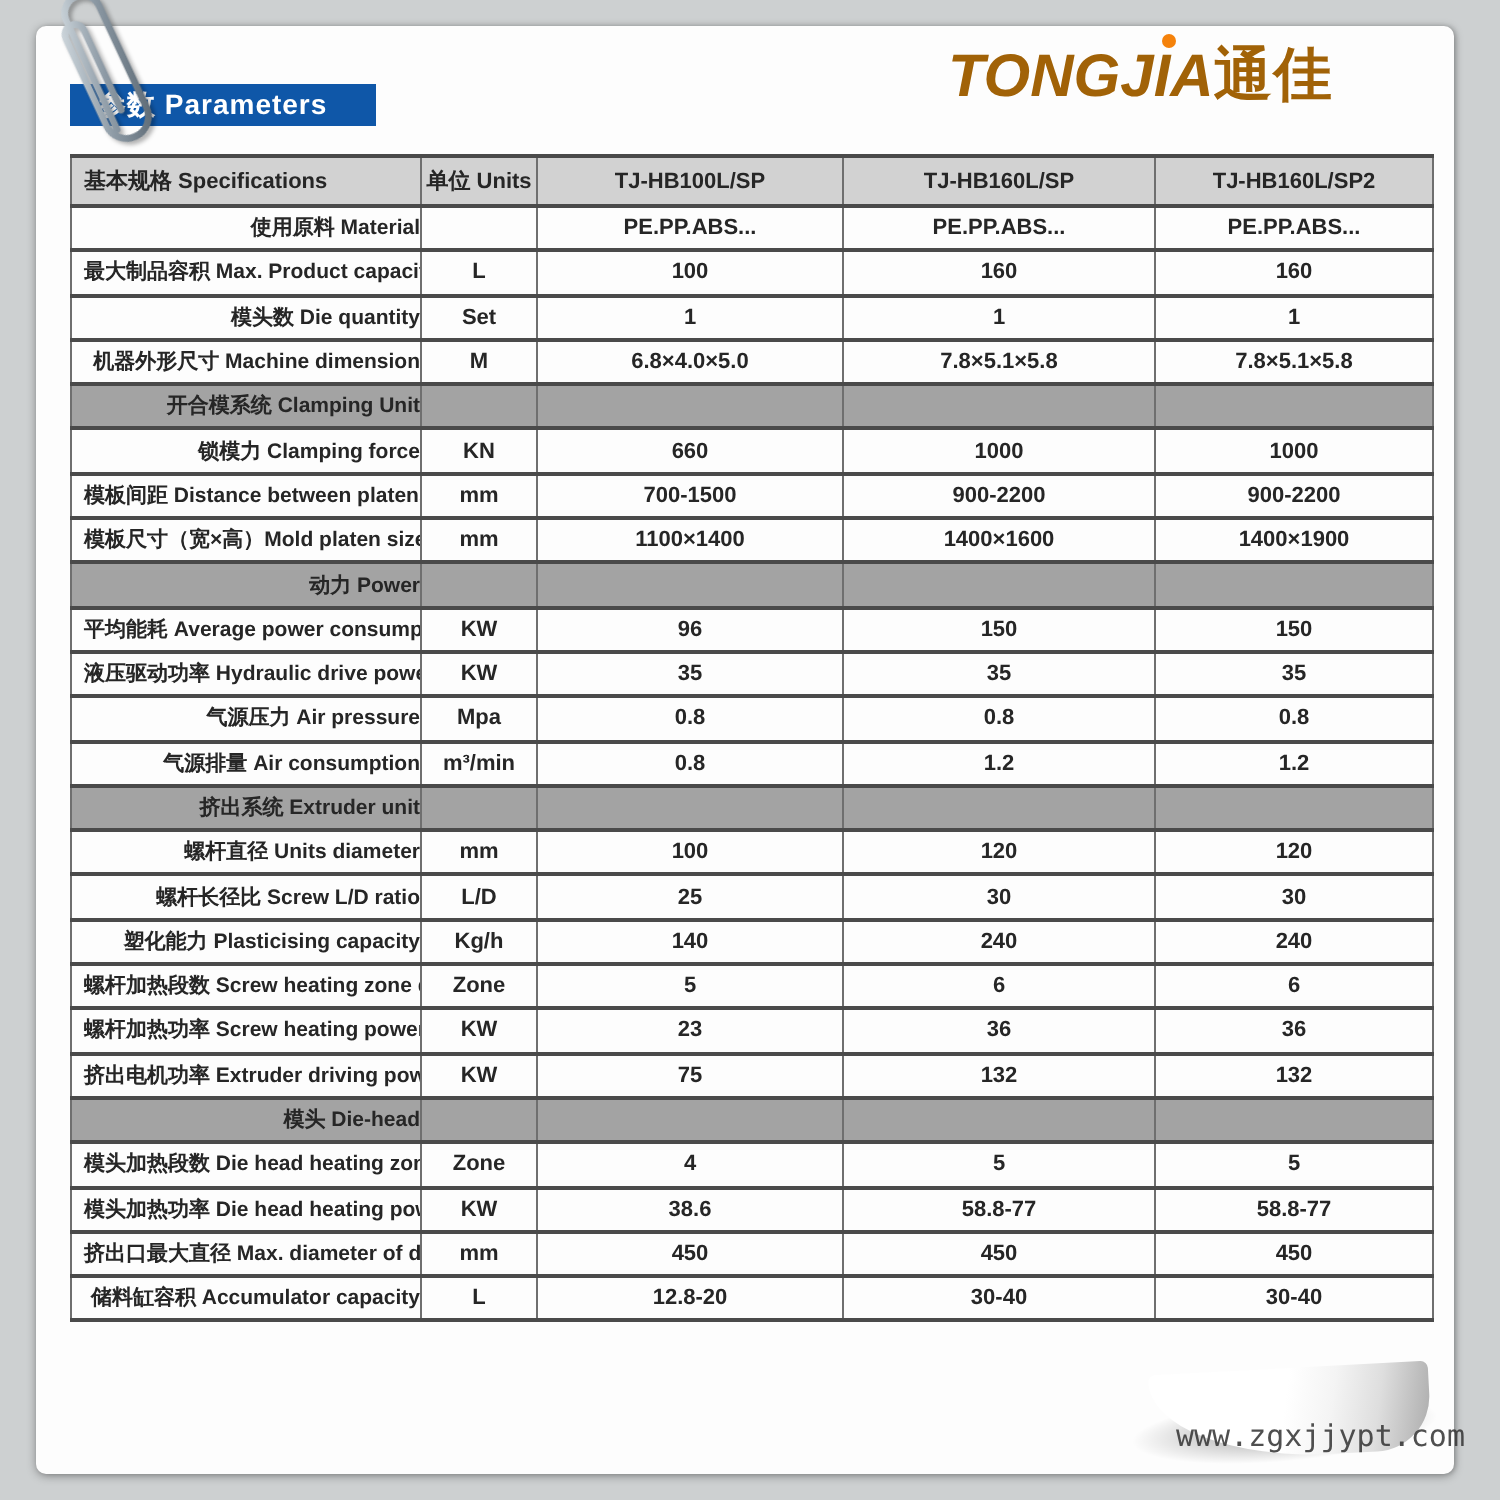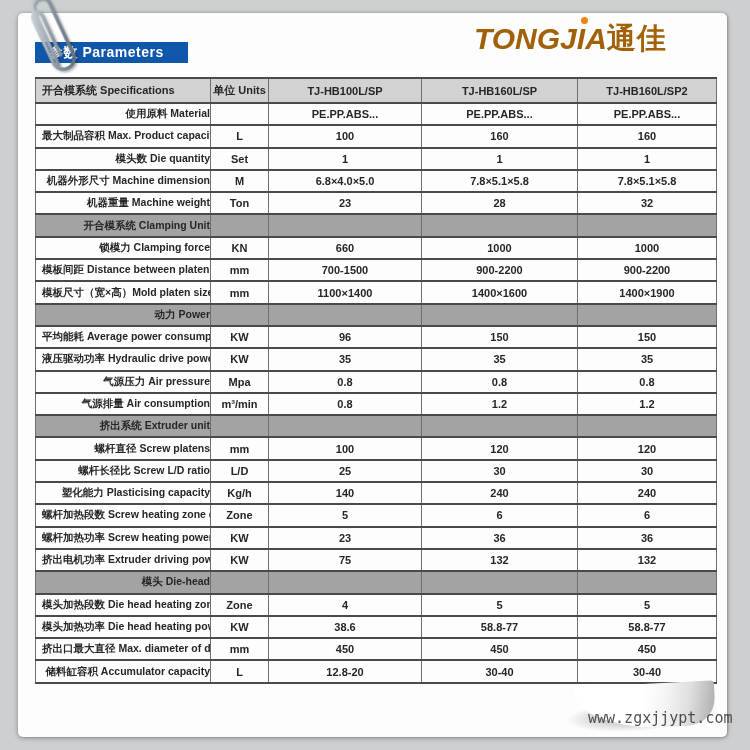--- a/index.html
+++ b/index.html
@@ -86,21 +86,21 @@
   <table class="spec-table">
     <colgroup>
       <col style="width:175px">
         <col style="width:58px">
       <col style="width:153px">
         <col style="width:156px">
         <col style="width:139px">
     </colgroup>
     <thead>
         <tr>
-          <th class="label-cell">开合模系统 Specifications</th>
+          <th class="label-cell">基本规格 Specifications</th>
           <th>单位 Units</th>
           <th>TJ-HB100L/SP</th>
           <th>TJ-HB160L/SP</th>
           <th>TJ-HB160L/SP2</th>
         </tr>
       </thead>
     <tbody>
         <tr>
           <td class="label-cell">使用原料 Material</td>
           <td class="unit-cell"></td>
@@ -122,27 +122,20 @@
           <td class="value-cell">1</td>
           <td class="value-cell">1</td>
         </tr>
         <tr>
           <td class="label-cell">机器外形尺寸 Machine dimension</td>
           <td class="unit-cell">M</td>
           <td class="value-cell">6.8×4.0×5.0</td>
           <td class="value-cell">7.8×5.1×5.8</td>
           <td class="value-cell">7.8×5.1×5.8</td>
         </tr>
-        <tr>
-          <td class="label-cell">机器重量 Machine weight</td>
-          <td class="unit-cell">Ton</td>
-          <td class="value-cell">23</td>
-          <td class="value-cell">28</td>
-          <td class="value-cell">32</td>
-        </tr>
         <tr class="section-row">
           <td class="label-cell">开合模系统 Clamping Unit</td>
           <td class="unit-cell"></td>
           <td class="value-cell"></td>
           <td class="value-cell"></td>
           <td class="value-cell"></td>
         </tr>
         <tr>
           <td class="label-cell">锁模力 Clamping force</td>
           <td class="unit-cell">KN</td>
@@ -200,21 +193,21 @@
           <td class="value-cell">1.2</td>
         </tr>
         <tr class="section-row">
           <td class="label-cell">挤出系统 Extruder unit</td>
           <td class="unit-cell"></td>
           <td class="value-cell"></td>
           <td class="value-cell"></td>
           <td class="value-cell"></td>
         </tr>
         <tr>
-          <td class="label-cell">螺杆直径 Screw platens</td>
+          <td class="label-cell">螺杆直径 Units diameter</td>
           <td class="unit-cell">mm</td>
           <td class="value-cell">100</td>
           <td class="value-cell">120</td>
           <td class="value-cell">120</td>
         </tr>
         <tr>
           <td class="label-cell">螺杆长径比 Screw L/D ratio</td>
           <td class="unit-cell">L/D</td>
           <td class="value-cell">25</td>
           <td class="value-cell">30</td>

